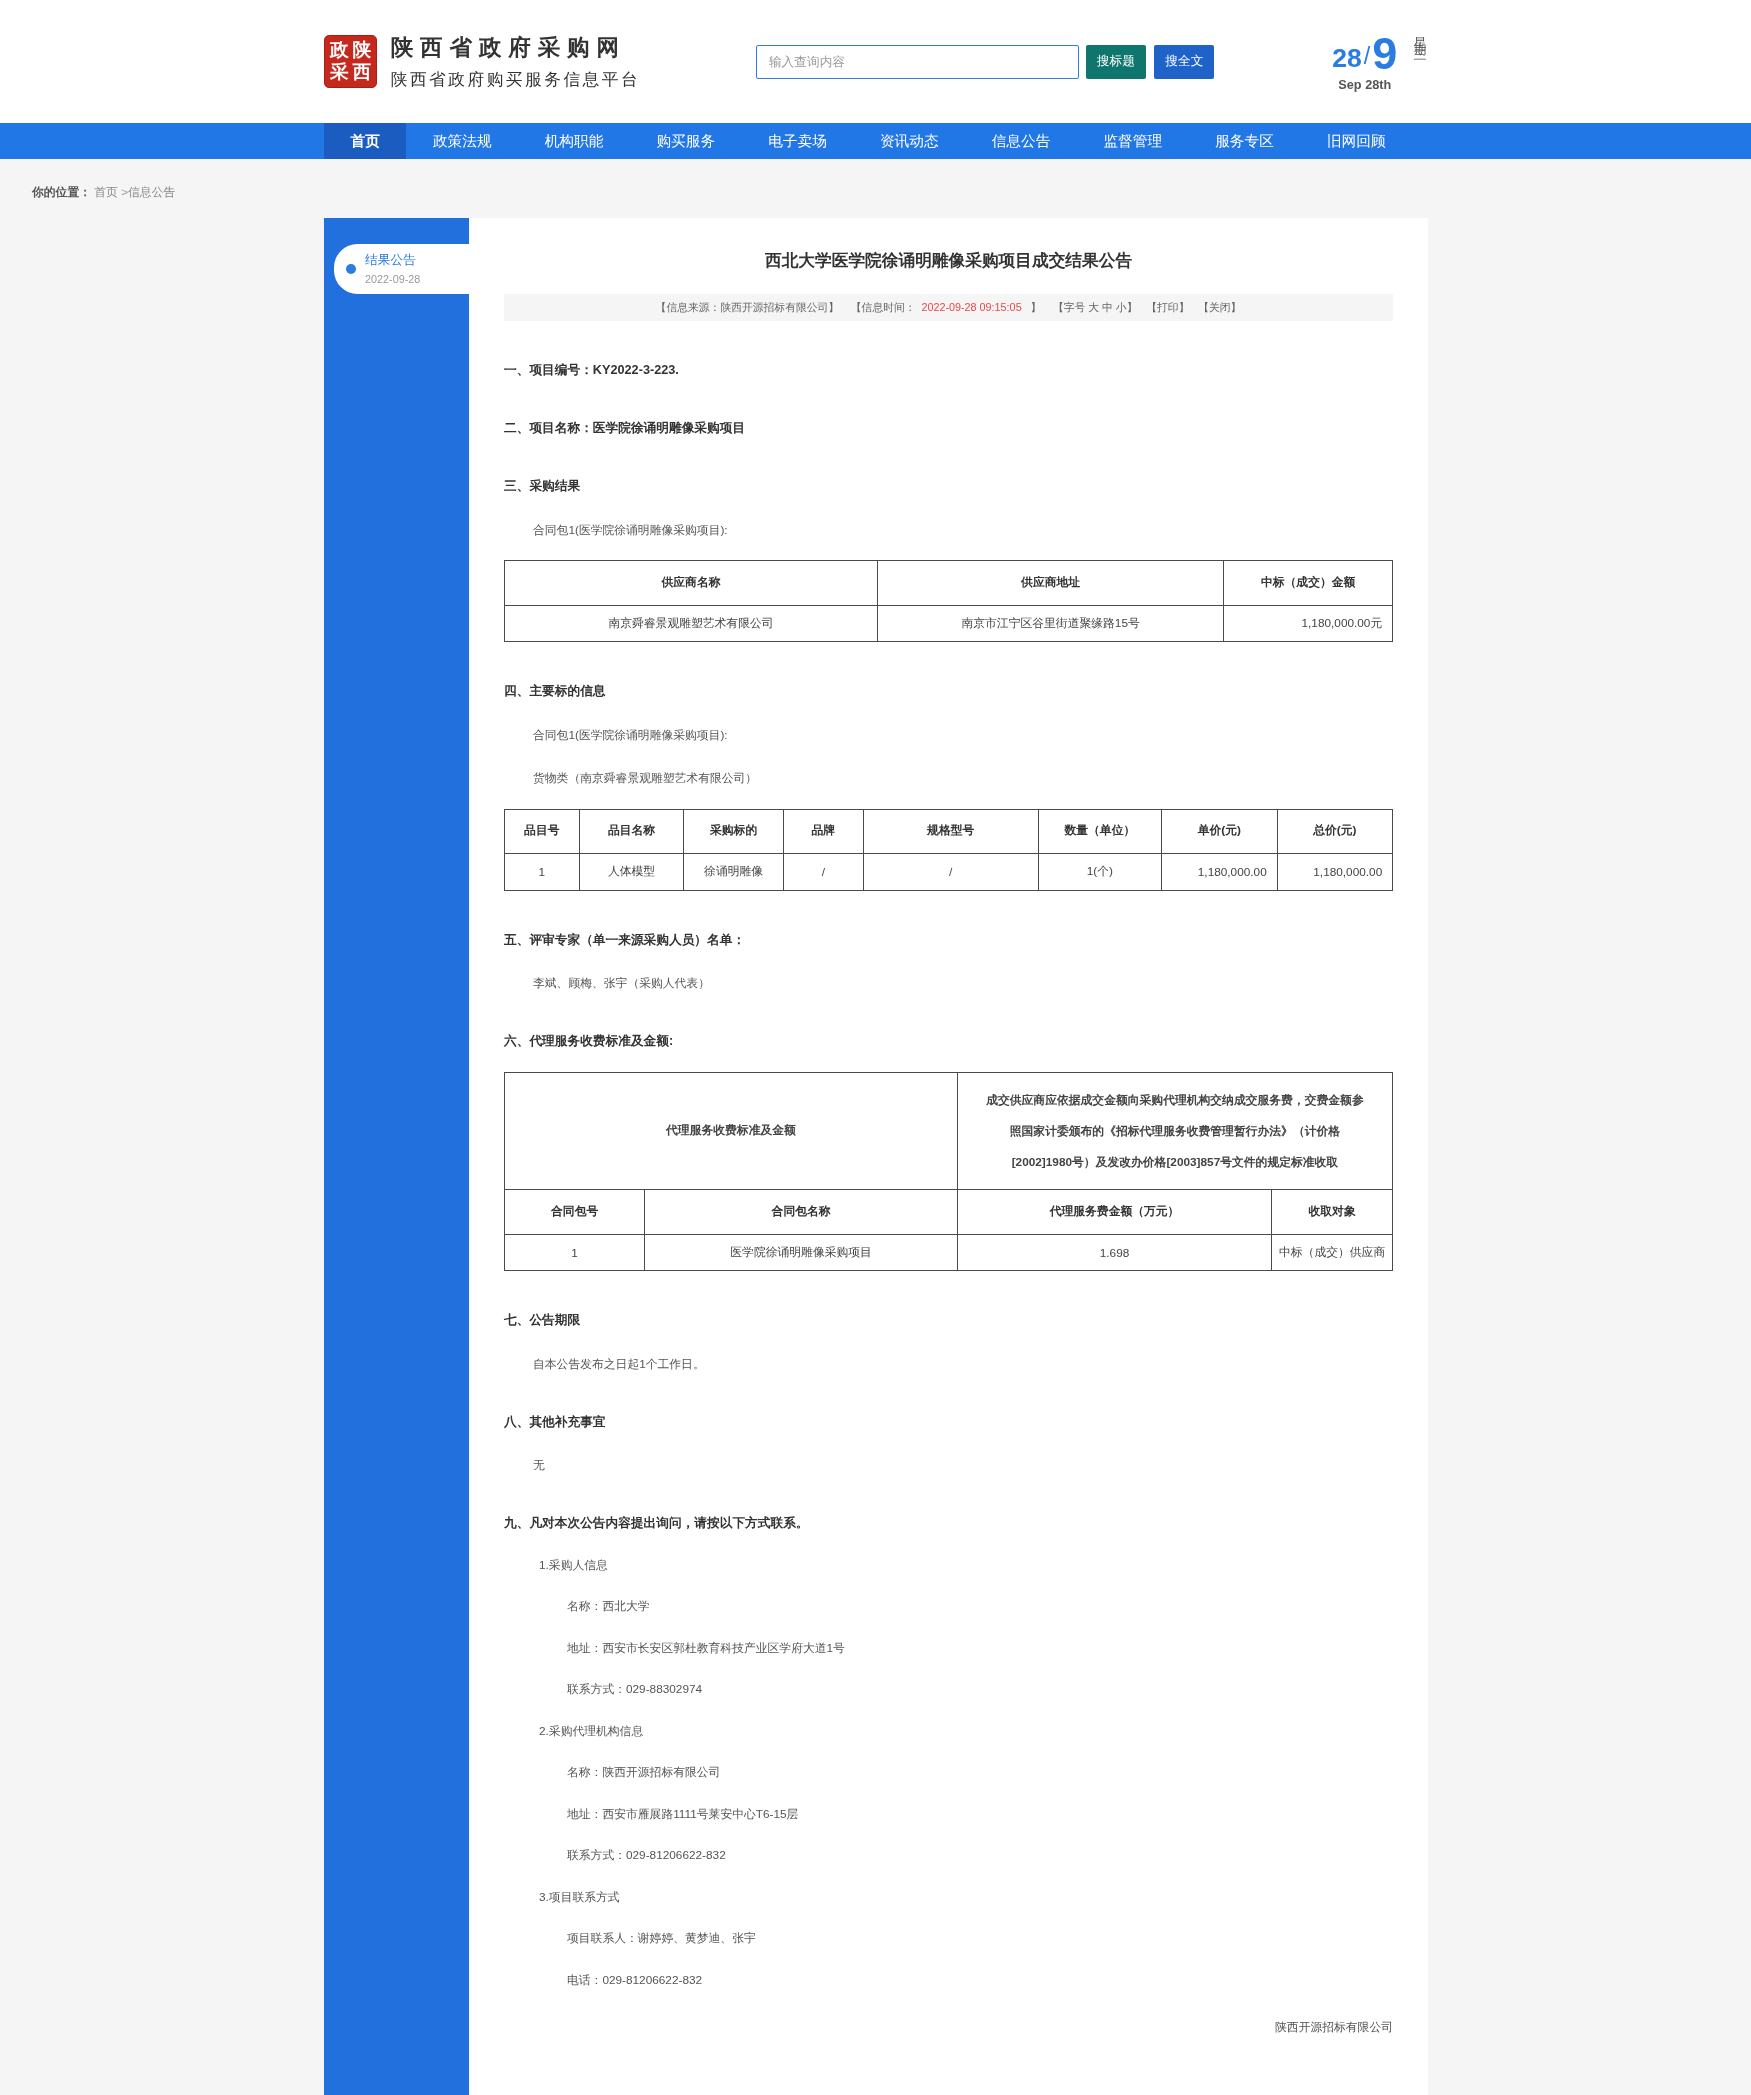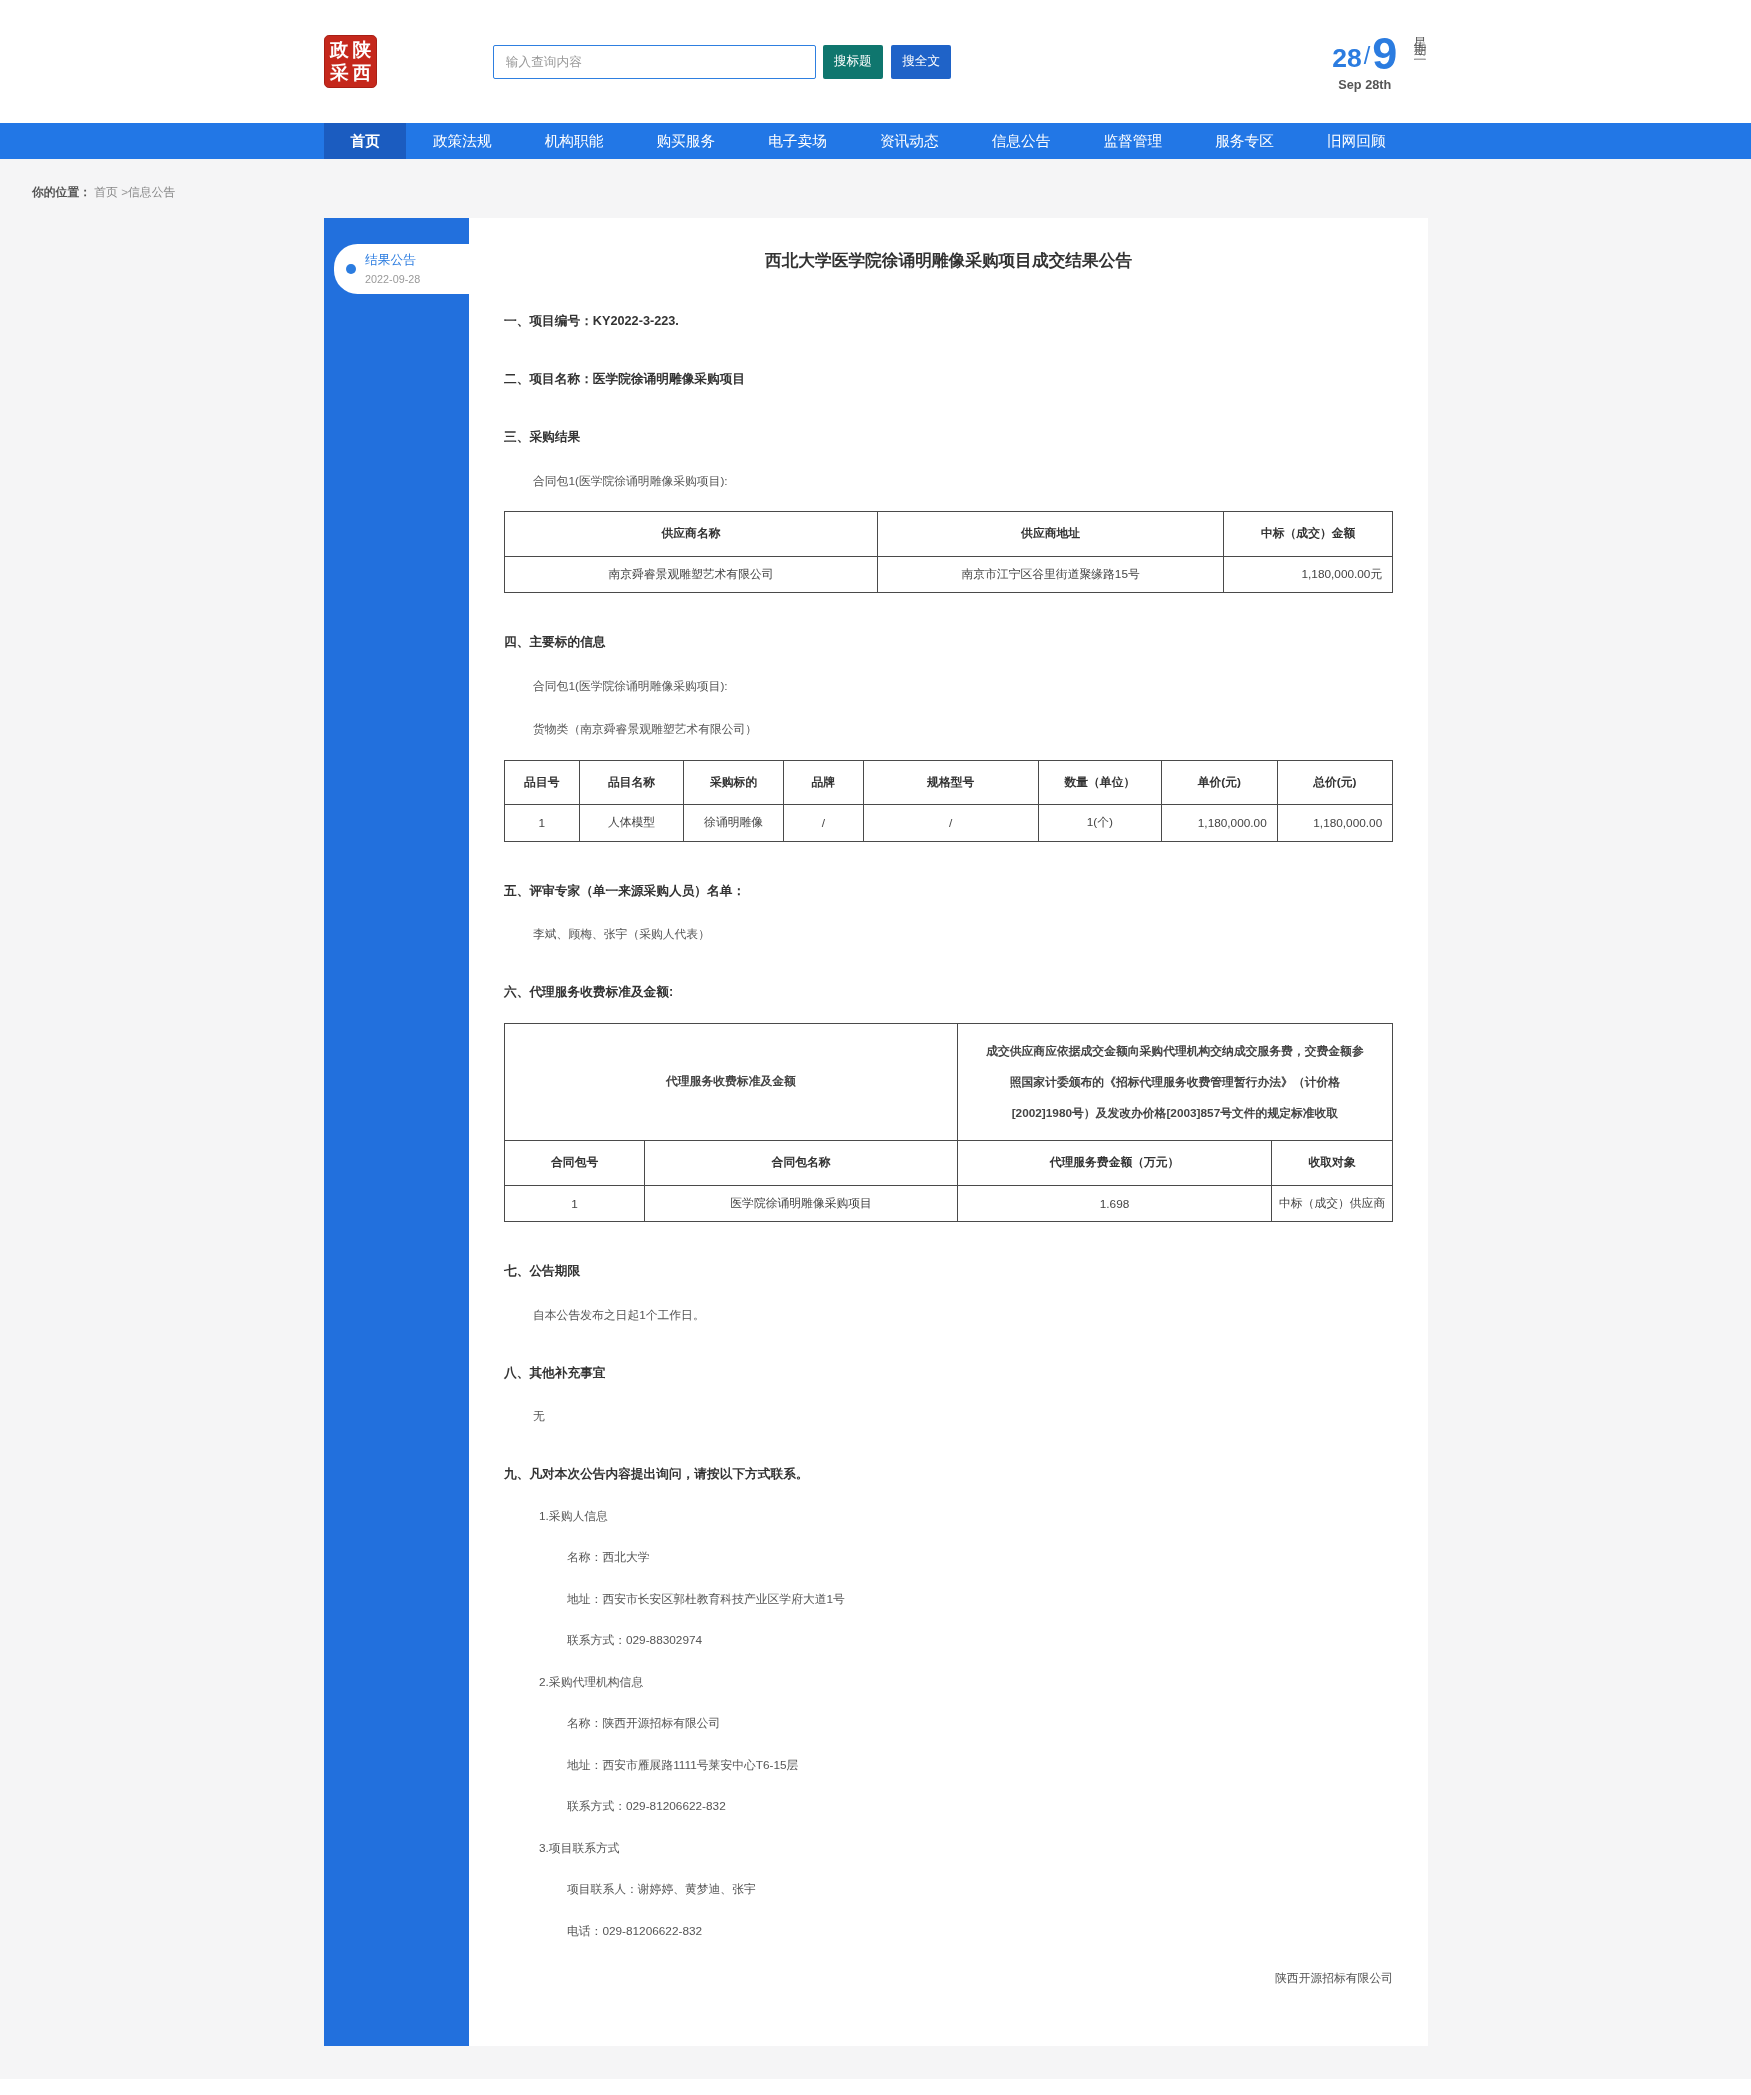--- a/index.html
+++ b/index.html
@@ -86,20 +86,24 @@
 
   <header class="header">
     <div class="container header-inner">
       <div class="brand">
         <div class="logo">
           <span>政</span>
           <span>陕</span>
           <span>采</span>
           <span>西</span>
         </div>
+        <div class="brand-text">
+          <div class="site-title">陕西省政府采购网</div>
+          <div class="site-subtitle">陕西省政府购买服务信息平台</div>
+        </div>
       </div>
       <div class="search">
         <input type="text" placeholder="输入查询内容" style="">
         <button class="btn-light">搜标题</button>
         <button class="btn-dark">搜全文</button>
       </div>
       <div class="datebox">
         <div class="date-col">
           <div class="date-nums">
             <span class="d-day">28</span>
@@ -163,20 +167,27 @@
           <div>
             <div class="pill-title">结果公告</div>
             <div class="pill-date">2022-09-28</div>
           </div>
         </div>
       </aside>
 
       <article class="content">
         <h1>西北大学医学院徐诵明雕像采购项目成交结果公告</h1>
 
+        <div class="meta">
+          <span>【信息来源：陕西开源招标有限公司】</span>
+          <span><span>【信息时间：</span><span class="time">2022-09-28 09:15:05</span> <span>】</span></span>
+          <span>【字号 大 中 小】</span>
+          <span>【打印】</span>
+          <span>【关闭】</span>
+        </div>
 
         <p class="sec-h">一、项目编号：KY2022-3-223.</p>
         <p class="sec-h">二、项目名称：医学院徐诵明雕像采购项目</p>
         <p class="sec-h">三、采购结果</p>
         <p class="sec-p">合同包1(医学院徐诵明雕像采购项目):</p>
 
         <table>
           <colgroup>
               <col style="width:42%">
               <col style="width:39%">

